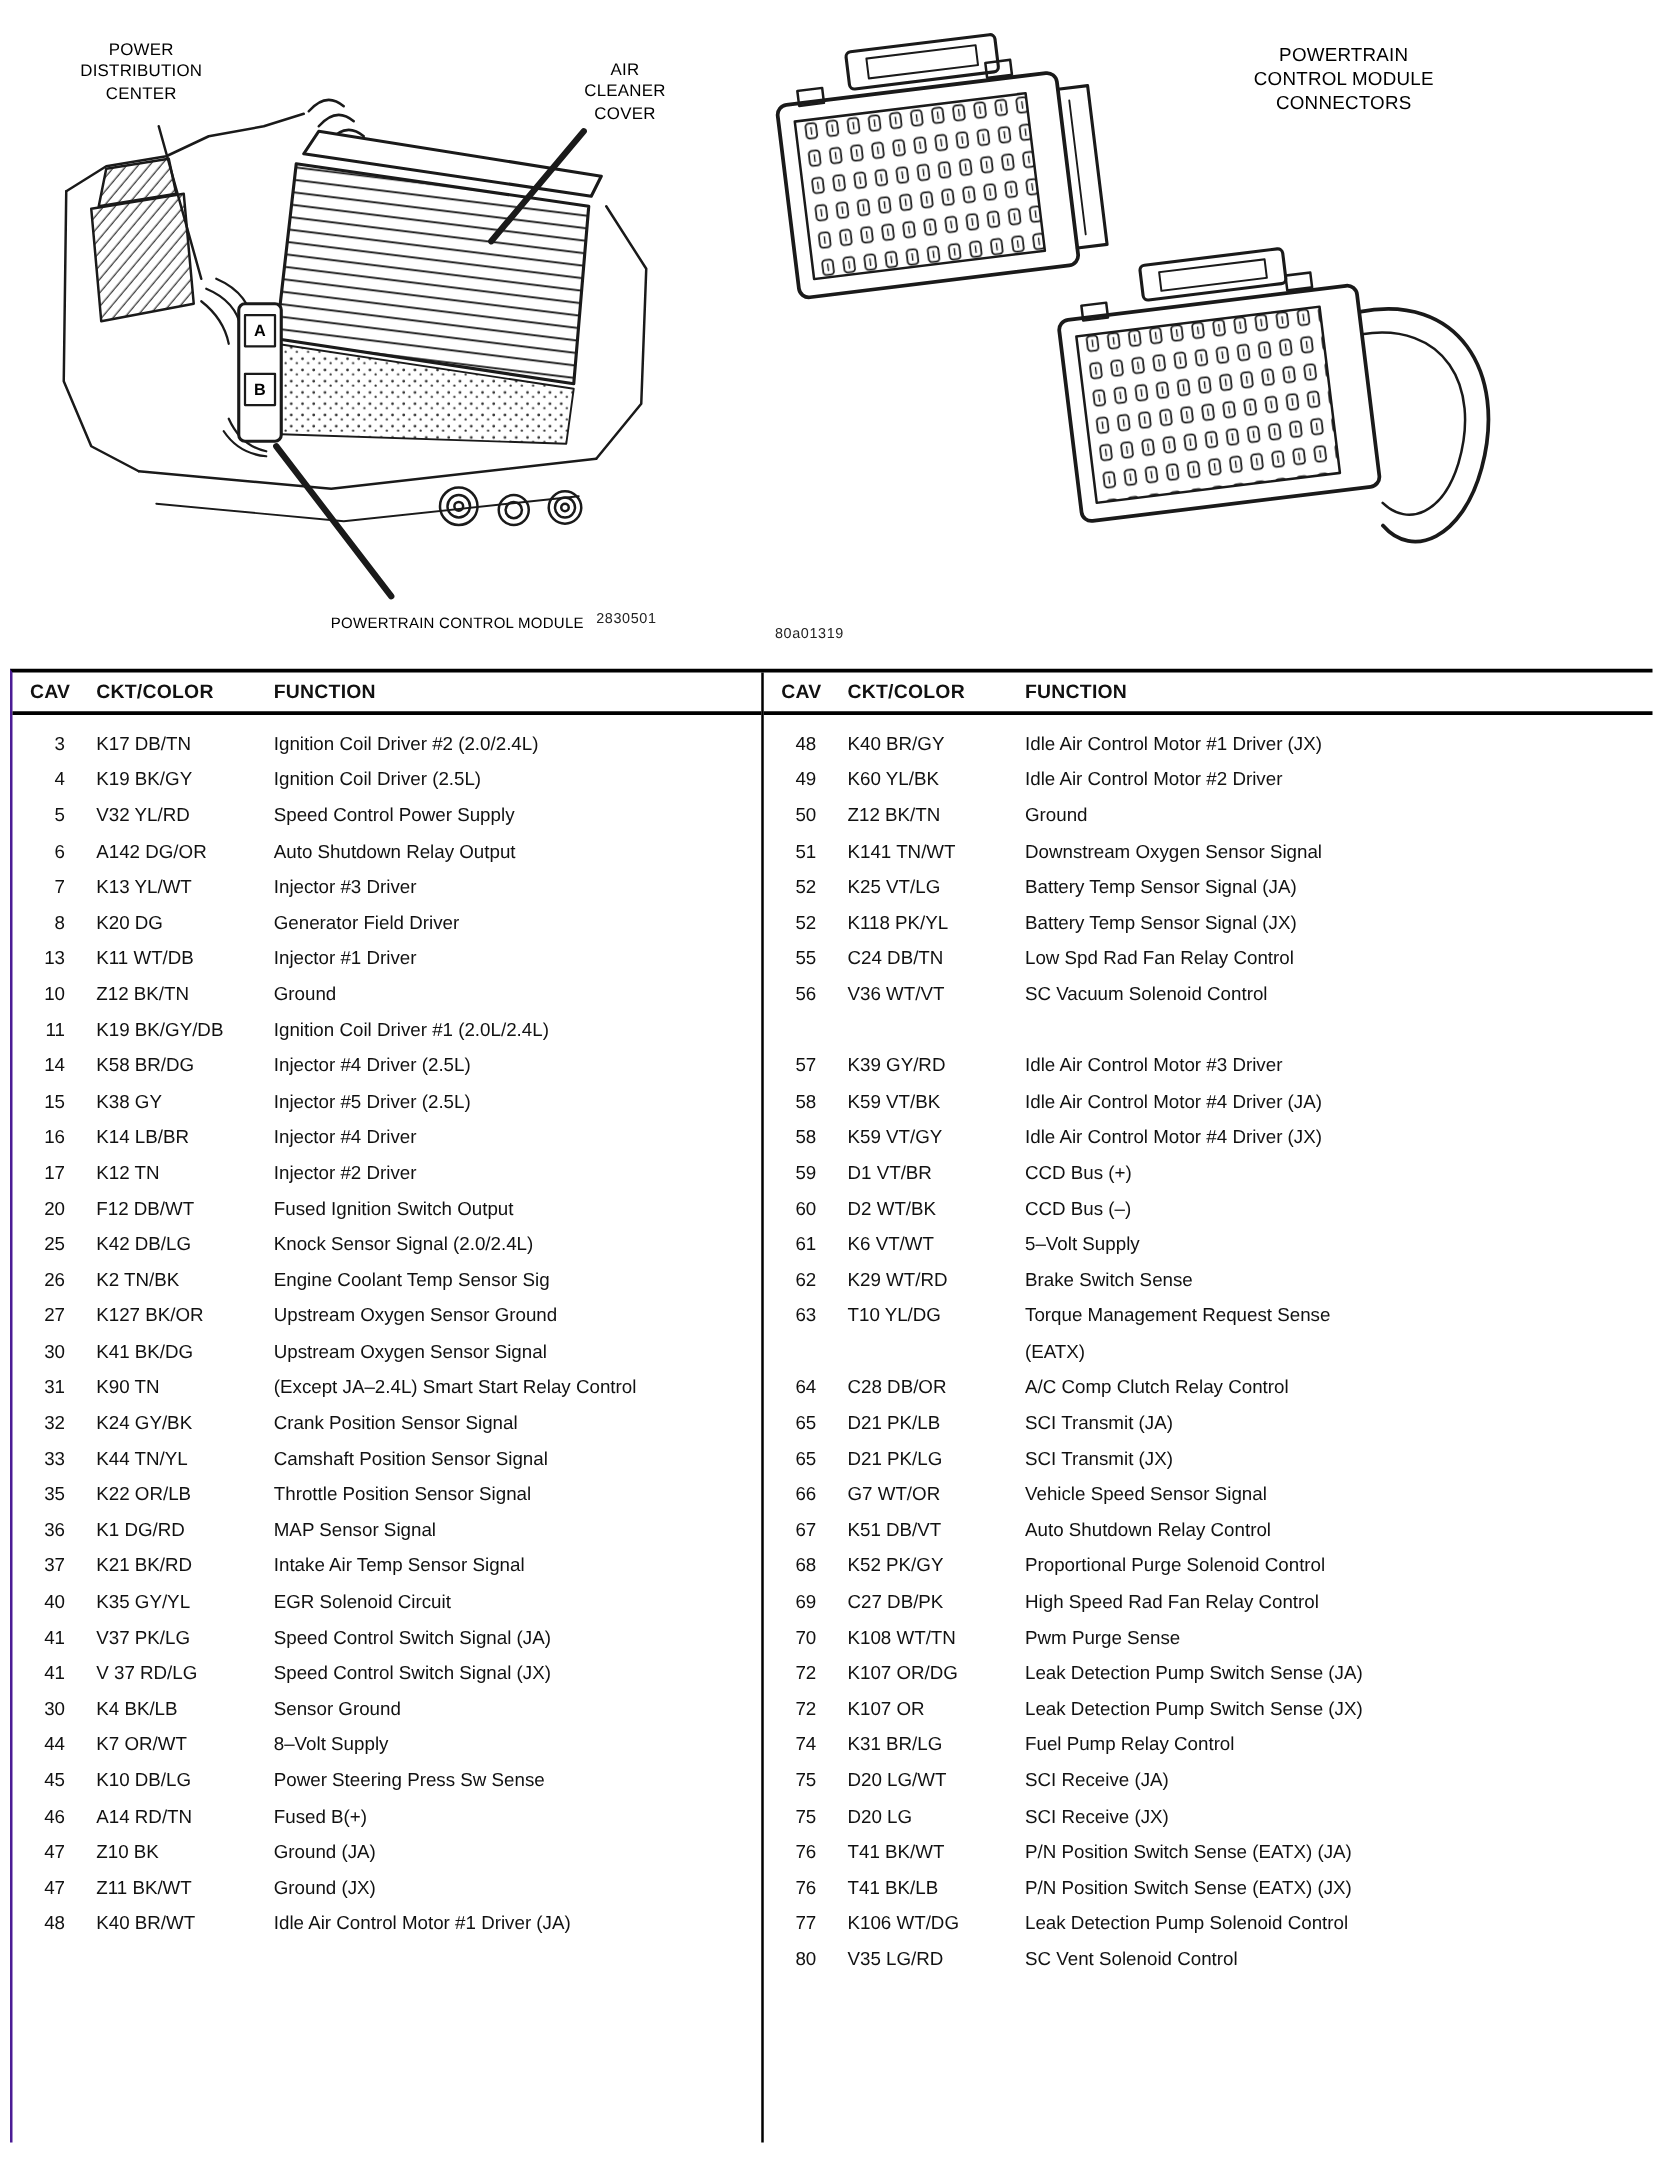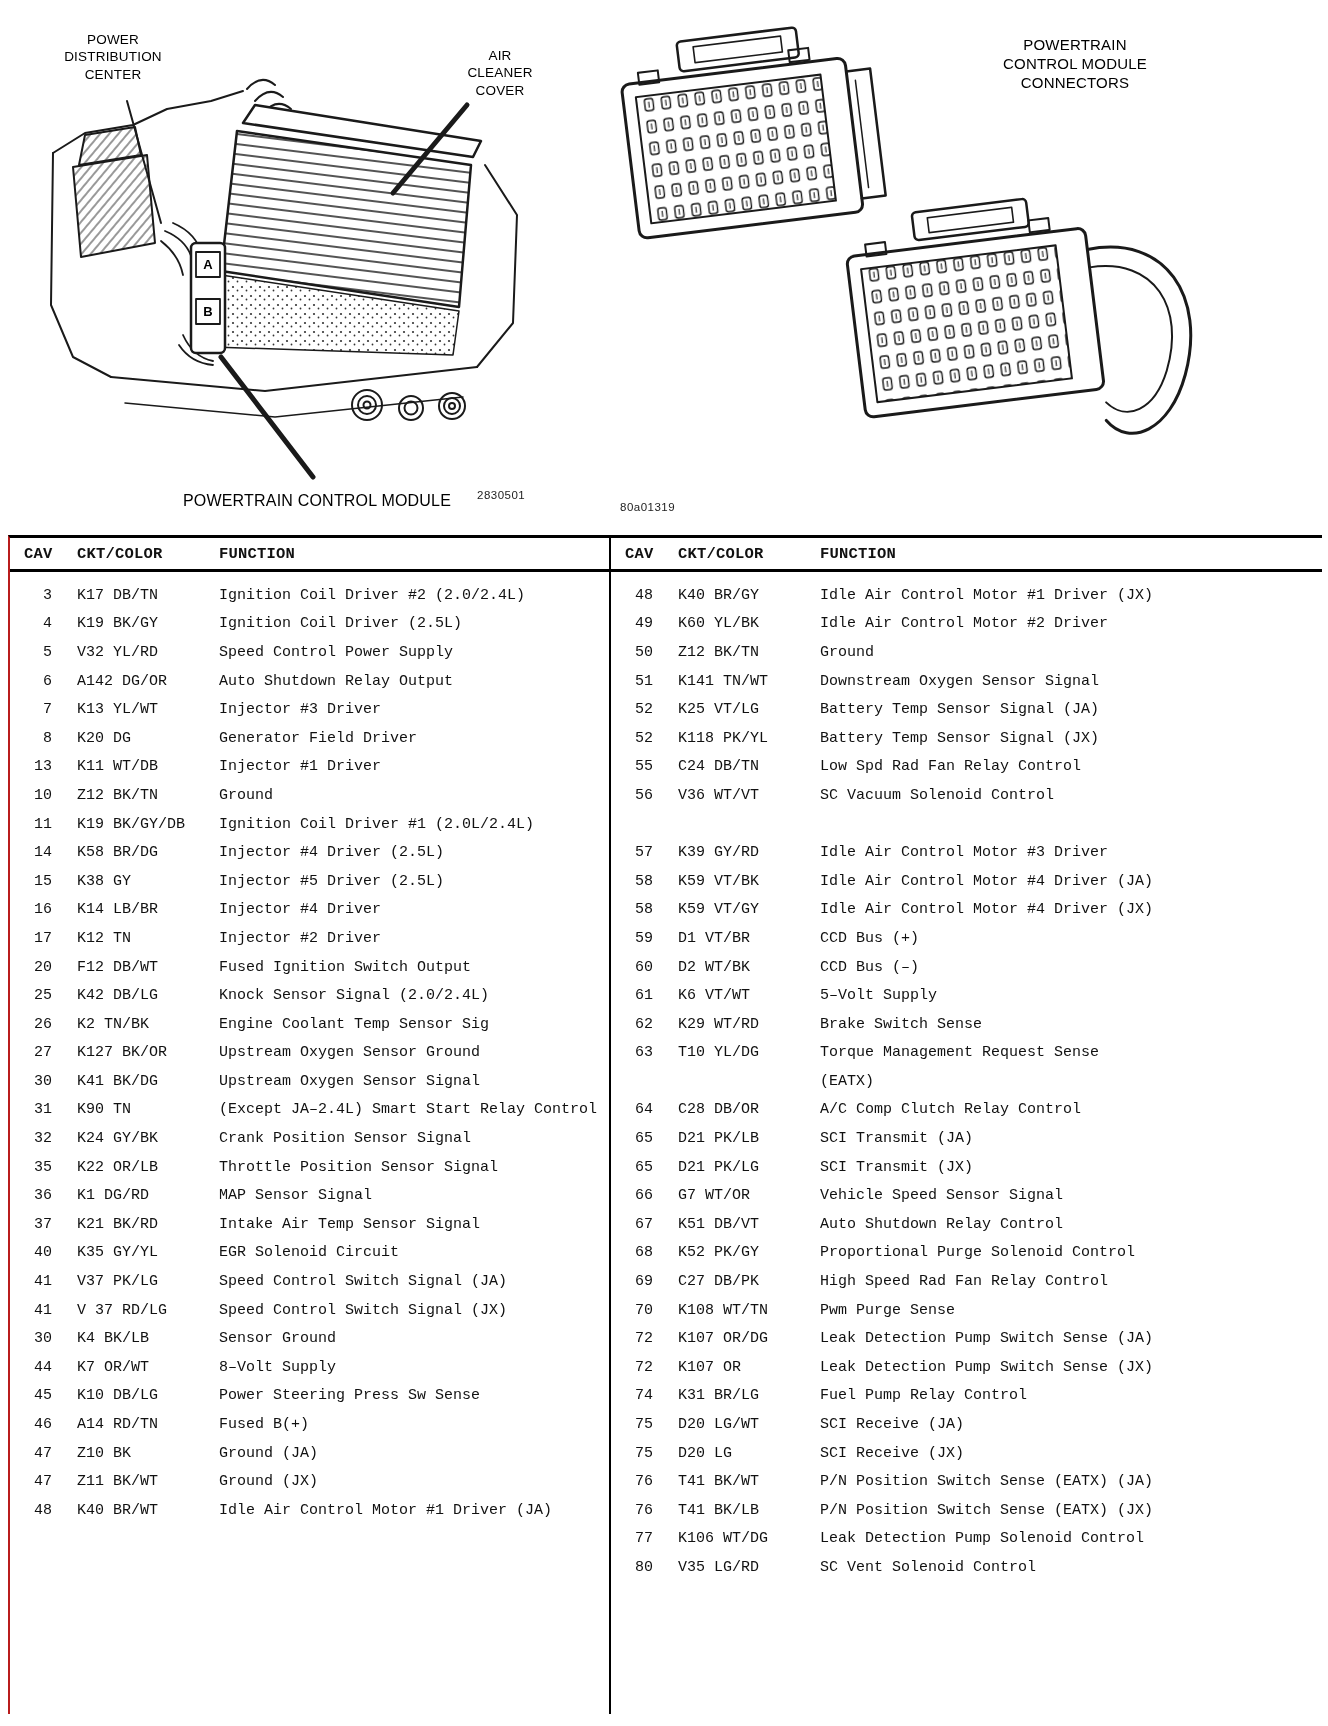--- a/index.html
+++ b/index.html
@@ -16,21 +16,21 @@
   .conn-letter {
     position:absolute; font-weight:bold; font-size:13px; text-align:center; color:#000;
   }
   #fig-left  { position:absolute; left:15px; top:5px;  width:575px; height:525px; }
   #fig-right { position:absolute; left:600px; top:5px; width:725px; height:525px; }
   #fig-left svg, #fig-right svg { position:absolute; left:0; top:0; }
 
   
   #pin-table {
     position:absolute; left:8px; top:535px; width:1314px; bottom:12px;
-    border-top:3px solid #000; border-left:2px solid #b91c1c;font-family:Liberation Mono, monospace;
+    border-top:3px solid #000; border-left:2px solid #4c1d95;
   }
   .half { position:absolute; top:0; bottom:0; }
   .half.lefthalf  { left:0; width:599px; }
   .half.righthalf { left:599px; right:0; border-left:2px solid #000; }
   .thead, .trow {
     display:grid; grid-template-columns:40px 155px 1fr;
     padding-left:14px; white-space:nowrap;
   }
   .thead {
     height:34px; align-items:center; border-bottom:3px solid #000;
@@ -102,21 +102,21 @@
       <line x1="452" y1="100" x2="378" y2="188" stroke-width="5"></line>
       <line x1="206" y1="352" x2="298" y2="472" stroke-width="5"></line>
     </g>
   </svg>
   <div class="fig-label" style="left:18px; top:26px; width:160px; font-size:13.5px;">POWER
 DISTRIBUTION
 CENTER</div>
   <div class="fig-label" style="left:420px; top:42px; width:130px; font-size:13.5px;">AIR
 CLEANER
 COVER</div>
-  <div class="fig-label" style="left:152px; top:486px; width:300px; font-size:16px; white-space:nowrap; text-align:center;">POWERTRAIN CONTROL MODULE</div>
+  <div class="fig-label" style="left:152px; top:486px; width:300px; font-size:12px; white-space:nowrap; text-align:right;">POWERTRAIN CONTROL MODULE</div>
   <div class="fig-number" style="left:462px; top:484px;">2830501</div>
   <div class="conn-letter" style="left:181px; top:247px; width:24px; height:25px; line-height:25px;">A</div>
   <div class="conn-letter" style="left:181px; top:294px; width:24px; height:25px; line-height:25px;">B</div>
 </div>
 
 <div id="fig-right">
   <svg viewBox="0 0 725 525" width="725" height="525">
     <defs>
       <pattern id="pins" width="17" height="22" patternUnits="userSpaceOnUse">
         <rect x="4" y="5" width="8.5" height="12" rx="2.5" fill="#fff" stroke="#1a1a1a" stroke-width="1.4"></rect>
@@ -277,20 +277,25 @@
           <div class="ckt">K90 TN</div>
           <div class="fn">(Except JA–2.4L) Smart Start Relay Control</div>
         </div>
 
         <div class="trow">
           <div class="cav">32</div>
           <div class="ckt">K24 GY/BK</div>
           <div class="fn">Crank Position Sensor Signal</div>
         </div>
 
+        <div class="trow">
+          <div class="cav">33</div>
+          <div class="ckt">K44 TN/YL</div>
+          <div class="fn">Camshaft Position Sensor Signal</div>
+        </div>
 
         <div class="trow">
           <div class="cav">35</div>
           <div class="ckt">K22 OR/LB</div>
           <div class="fn">Throttle Position Sensor Signal</div>
         </div>
 
         <div class="trow">
           <div class="cav">36</div>
           <div class="ckt">K1 DG/RD</div>

